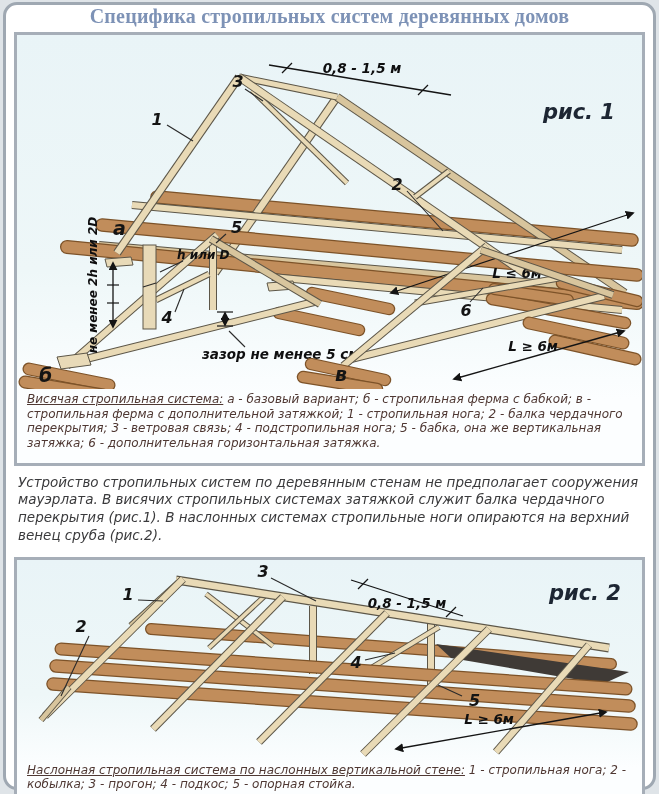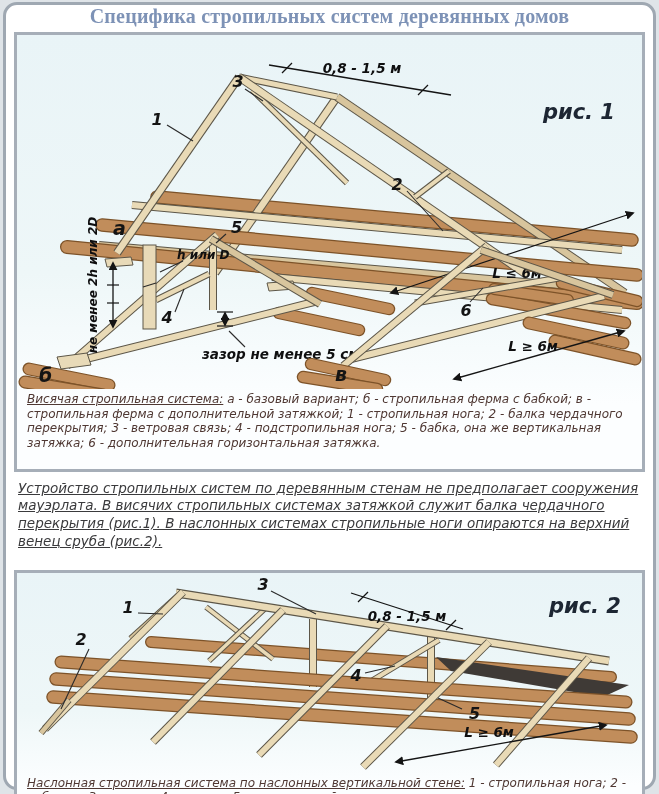--- a/index.html
+++ b/index.html
@@ -13,25 +13,25 @@
   }
   html,body{margin:0;padding:0;width:659px;height:794px;overflow:hidden;
     background:#dfe4e8;font-family:"Liberation Sans",sans-serif;}
   .frame{box-sizing:border-box;margin:2px 3px;height:788px;background:#fff;
     border:3px solid var(--frame-border);border-radius:14px;padding:0 0 4px 0;}
   .title{margin:0;padding:0 0 4px;text-align:center;
     font:700 20px "Liberation Serif",serif;color:var(--title-text);letter-spacing:.2px;}
   .panel{box-sizing:border-box;margin:0 8px;border:3px solid var(--panel-border);
     background:linear-gradient(180deg,var(--panel-bg) 0%,#eef7f8 55%,#fcfeff 85%);}
   .panel svg{display:block;}
-  .cap{margin:0;padding:3px 10px 18px;font:italic 12px "DejaVu Sans",sans-serif;
+  .cap{margin:0;padding:3px 10px 12px;font:italic 12px "DejaVu Sans",sans-serif;
     color:var(--caption-text);line-height:1.22;}
   .cap .lead{text-decoration:underline;}
-  .para{margin:8px 12px 19px;font:italic 13.5px "DejaVu Sans",sans-serif;
-    color:var(--paragraph-text);line-height:1.32;text-decoration:underline;}
+  .para{margin:8px 12px 12px;font:italic 13.5px "DejaVu Sans",sans-serif;
+    color:var(--paragraph-text);line-height:1.32;}
   
   .o{stroke:#5c5648;fill:none;stroke-linecap:butt;}
   .w{stroke:#e9dab6;fill:none;stroke-linecap:butt;}
   .w2{stroke:#d8c59d;fill:none;stroke-linecap:butt;}
   .Lo{stroke:#7d5329;fill:none;stroke-linecap:round;}
   .Lw{stroke:#c18d5b;fill:none;stroke-linecap:round;}
   .blk{fill:#e8dab8;stroke:#5c5648;stroke-width:1;}
   .ld{stroke:#2a2a2a;stroke-width:1.1;fill:none;}
   .dm{stroke:#141414;stroke-width:1.3;fill:none;}
   .tk{stroke:#141414;stroke-width:1.2;fill:none;}

